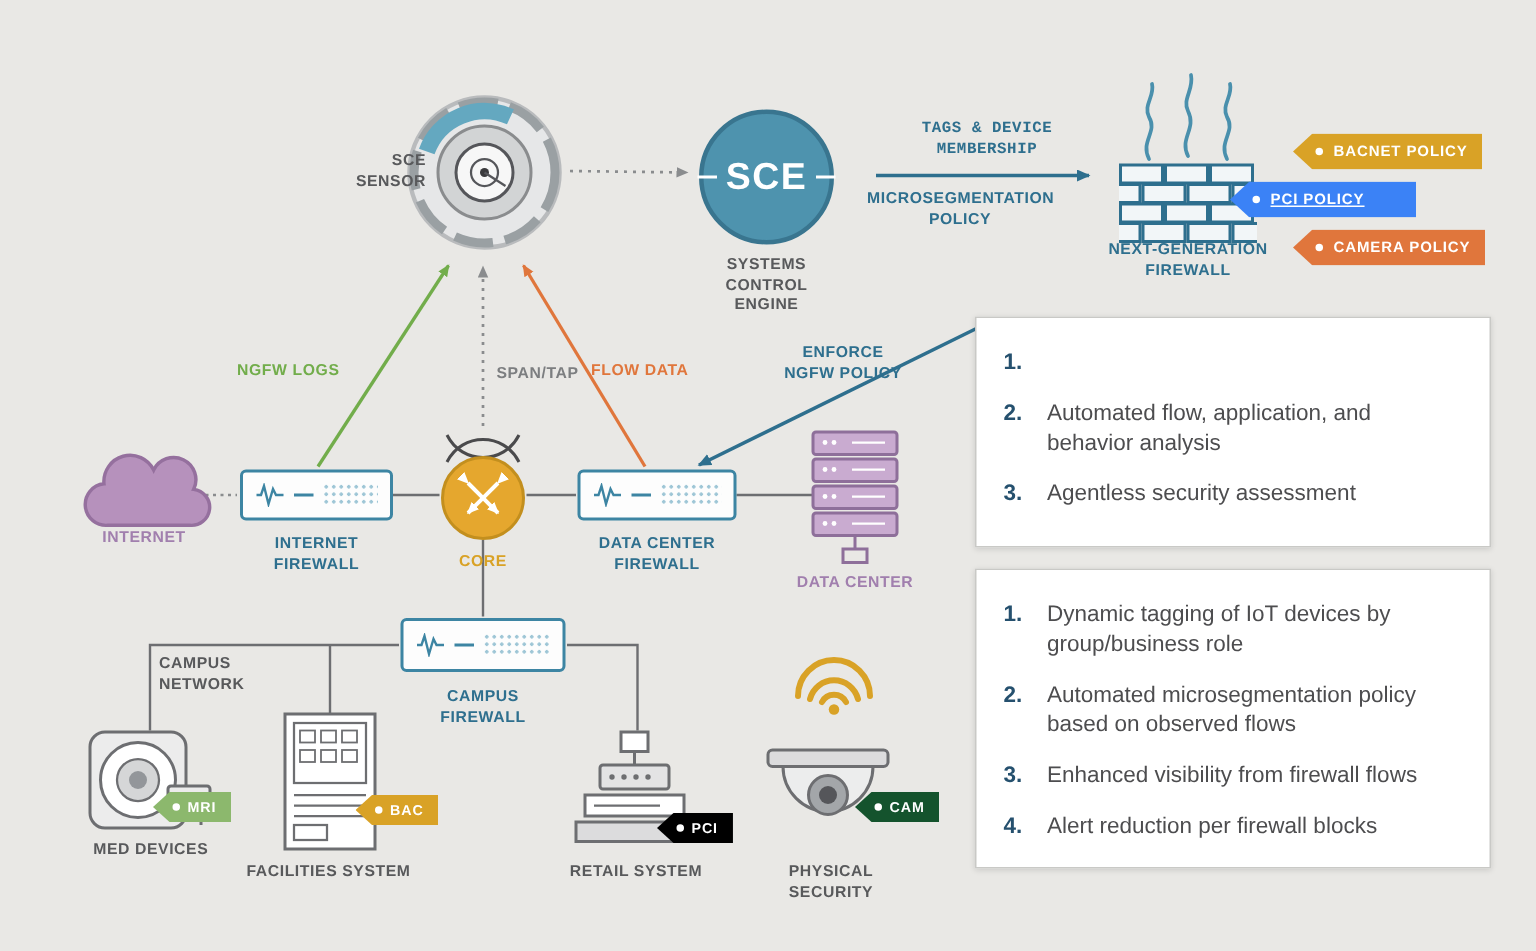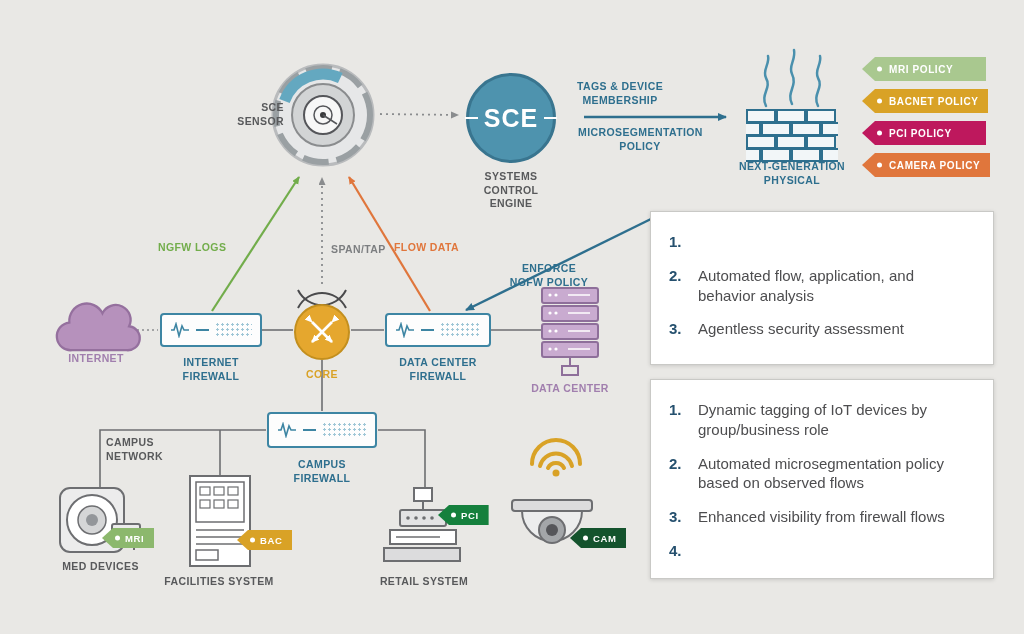--- a/index.html
+++ b/index.html
@@ -105,21 +105,21 @@
 
   <div class="sce-circle">
     <span class="line"></span>
     <span class="sce-text">SCE</span>
     <span class="line"></span>
   </div>
   <div class="nlabel" style="left:460px;top:170px;width:102px;">SYSTEMS
 CONTROL
 ENGINE</div>
 
-  <div class="elabel c-blue" style="left:558px;top:80px;width:124px;">TAGS &amp; DEVICE
+  <div class="elabel c-blue" style="left:596px;top:80px;width:124px;font-family:Liberation Mono, monospace;">TAGS &amp; DEVICE
 MEMBERSHIP</div>
   <div class="elabel c-blue" style="left:578px;top:126px;width:124px;">MICROSEGMENTATION
 POLICY</div>
 
   <svg class="abs" style="left:746px;top:48px" width="92" height="118">
     <g fill="none" stroke="#4a90ad" stroke-width="2.5" stroke-linecap="round">
       <path d="M 20 58 C 14 46 26 40 20 30 C 16 22 24 16 22 8"></path>
       <path d="M 46 56 C 40 44 52 38 46 26 C 42 18 50 12 48 2"></path>
       <path d="M 72 58 C 66 46 78 40 72 30 C 68 22 76 16 74 8"></path>
     </g>
@@ -134,29 +134,26 @@
       <rect x="1" y="88" width="28" height="12"></rect>
         <rect x="31" y="88" width="28" height="12"></rect>
         <rect x="61" y="88" width="28" height="12"></rect>
       <rect x="-14" y="101" width="28" height="12"></rect>
         <rect x="16" y="101" width="28" height="12"></rect>
         <rect x="46" y="101" width="28" height="12"></rect>
         <rect x="76" y="101" width="28" height="12"></rect>
     </g>
   </svg>
   <div class="nlabel c-blue" style="left:726px;top:160px;width:132px;color:#2e6f8e;">NEXT-GENERATION
-PHYSICAL</div>
-
-  <div class="tag ptag" style="left: 862px; top: 57px; background: rgb(169, 200, 143);">
-    <span>MRI POLICY</span>
-    </div>
+FIREWALL</div>
+
   <div class="tag ptag" style="left: 862px; top: 89px; background: rgb(217, 162, 38);">
     <span>BACNET POLICY</span>
     </div>
-  <div class="tag ptag" style="left: 862px; top: 121px; background: #be185d;">
+  <div class="tag ptag" style="left: 820px; top: 121px; background: #3b82f6; text-decoration: underline;">
     <span>PCI POLICY</span>
     </div>
   <div class="tag ptag" style="left: 862px; top: 153px; background: rgb(224, 118, 60);">
     <span>CAMERA POLICY</span>
     </div>
 
   <div class="infobox" style="left:650px;top:211px;width:344px;height:154px;">
     <div class="item">
       <span class="num">1.</span>
       </div>
@@ -178,27 +175,28 @@
     <div class="item">
       <span class="num">2.</span>
       <span>Automated microsegmentation policy based on observed flows</span>
       </div>
     <div class="item">
       <span class="num">3.</span>
       <span>Enhanced visibility from firewall flows</span>
       </div>
     <div class="item">
       <span class="num">4.</span>
+      <span>Alert reduction per firewall blocks</span>
       </div>
   </div>
 
   <div class="elabel c-green" style="left:158px;top:241px;">NGFW LOGS</div>
   <div class="elabel c-gray" style="left:331px;top:243px;">SPAN/TAP</div>
   <div class="elabel c-orange" style="left:394px;top:241px;">FLOW DATA</div>
-  <div class="elabel c-blue" style="left:503px;top:229px;width:92px;margin-top:33px;">ENFORCE
+  <div class="elabel c-blue" style="left:516px;top:229px;width:92px;">ENFORCE
 NGFW POLICY</div>
 
   <svg class="abs" style="left:50px;top:300px" width="92" height="58" viewBox="0 0 100 62">
     <path d="M 24 54 A 15 15 0 0 1 21 24 A 19 19 0 0 1 57 14 A 16 16 0 0 1 86 28 A 13 13 0 0 1 83 54 Z" fill="#b691bc" stroke="#95709e" stroke-width="2.5"></path>
   </svg>
   <div class="nlabel c-purple" style="left:50px;top:352px;width:92px;color:#a17fae;">INTERNET</div>
 
   <div class="fw" style="left:160px;top:313px;width:102px;height:34px;">
     <svg width="20" height="16">
         <polyline points="1,8 4,8 6,2 9,14 12,4 14,8 19,8" fill="none" stroke="#3d85a3" stroke-width="1.6"></polyline>
@@ -319,21 +317,21 @@
     <g fill="#6d6e71">
       <circle cx="28" cy="32" r="1.8"></circle>
         <circle cx="36" cy="32" r="1.8"></circle>
         <circle cx="44" cy="32" r="1.8"></circle>
         <circle cx="52" cy="32" r="1.8"></circle>
     </g>
     <rect x="10" y="44" width="66" height="14" fill="#fff" stroke="#6d6e71" stroke-width="2"></rect>
     <line x1="16" y1="51" x2="60" y2="51" stroke="#6d6e71" stroke-width="1.5"></line>
     <rect x="4" y="62" width="76" height="13" fill="#dcdcdd" stroke="#6d6e71" stroke-width="2"></rect>
   </svg>
-  <div class="tag" style="left: 438px; top: 505px; background: #15803d;">
+  <div class="tag" style="left: 438px; top: 542px; background: #000000;">
     <span>PCI</span>
     </div>
   <div class="nlabel" style="left:374px;top:575px;width:100px;">RETAIL SYSTEM</div>
 
   <svg class="abs" style="left:526px;top:426px" width="60" height="52">
     <g fill="none" stroke="#d9a226" stroke-width="4" stroke-linecap="round">
       <path d="M 6 38 A 24 24 0 0 1 54 38"></path>
       <path d="M 14 40 A 16.5 16.5 0 0 1 46 40"></path>
       <path d="M 22 42 A 9 9 0 0 1 38 42"></path>
     </g>
@@ -341,14 +339,15 @@
   </svg>
   <svg class="abs" style="left:504px;top:496px" width="98" height="72">
     <rect x="8" y="4" width="80" height="11" rx="3" fill="#dcdcdd" stroke="#6d6e71" stroke-width="2"></rect>
     <path d="M 18 15 A 30 30 0 0 0 78 15 Z" fill="#eceded" stroke="#6d6e71" stroke-width="2"></path>
     <circle cx="48" cy="34" r="13" fill="#a3a6a9" stroke="#6d6e71" stroke-width="2"></circle>
     <circle cx="48" cy="34" r="6" fill="#55565a"></circle>
   </svg>
   <div class="tag" style="left: 570px; top: 528px; background: #14532d;">
     <span>CAM</span>
     </div>
+  <div class="nlabel" style="left:498px;top:575px;width:112px;">PHYSICAL SECURITY</div>
 
 </div>
 
 </body></html>

